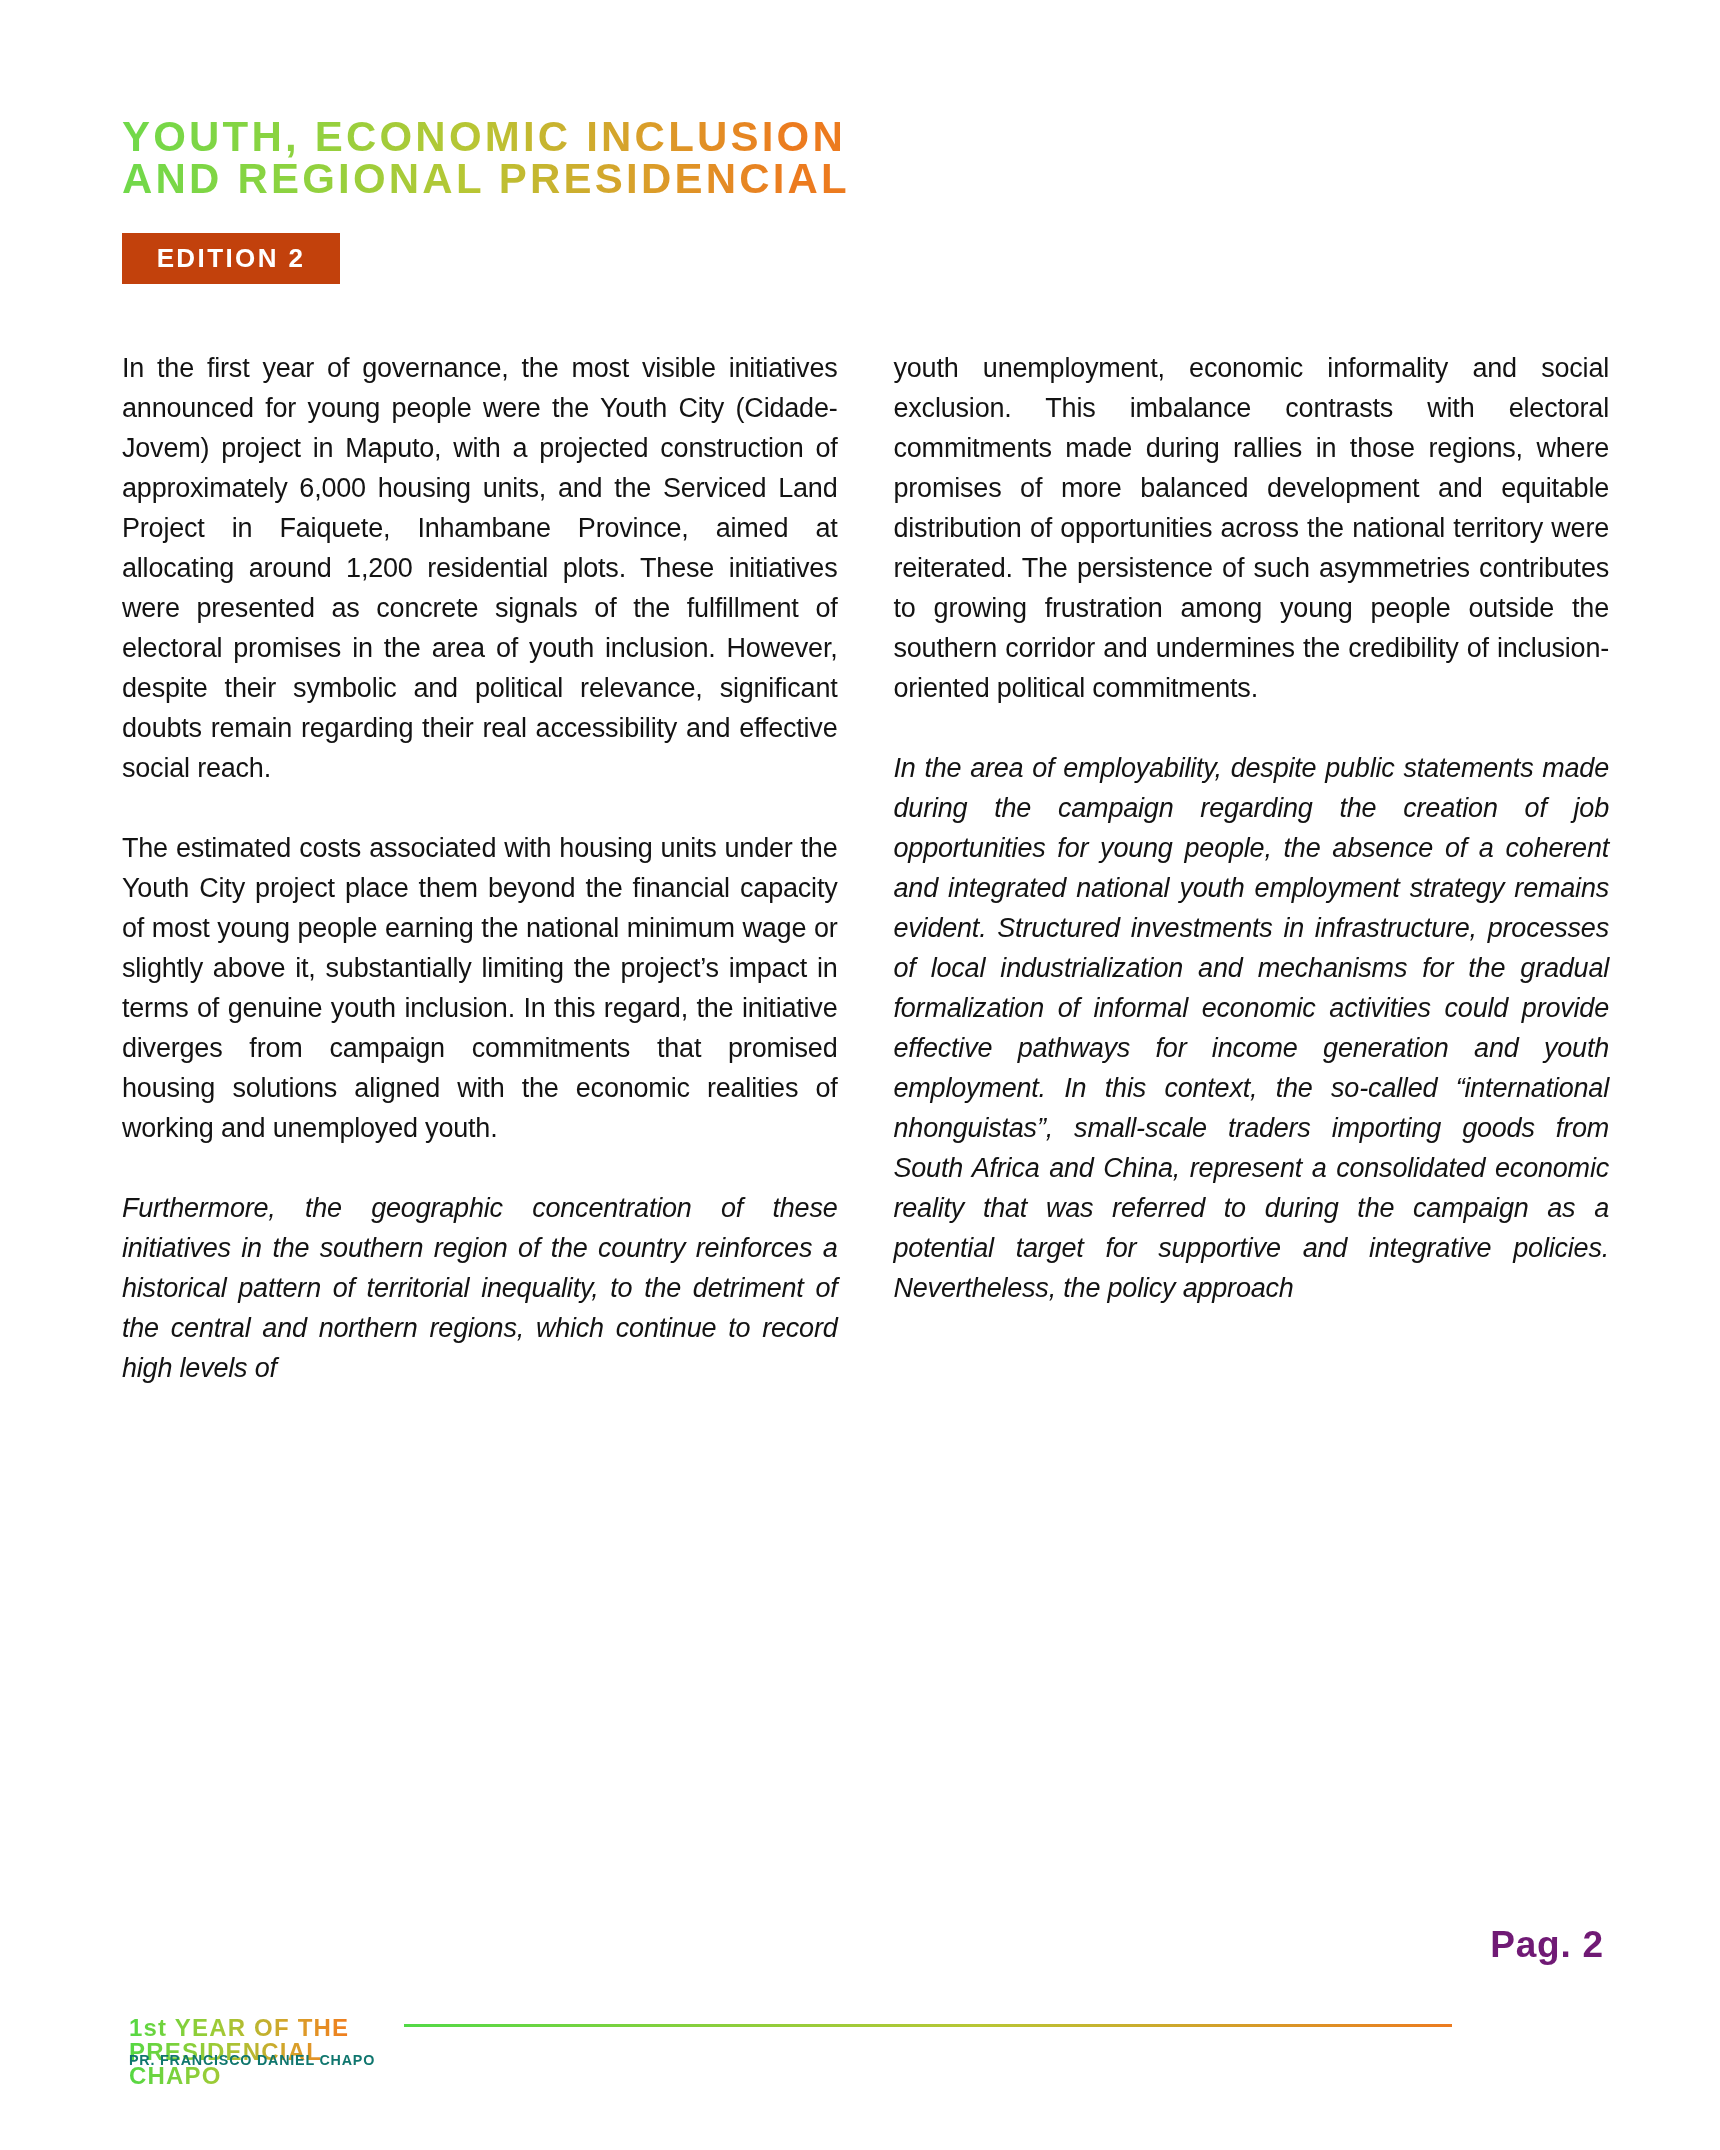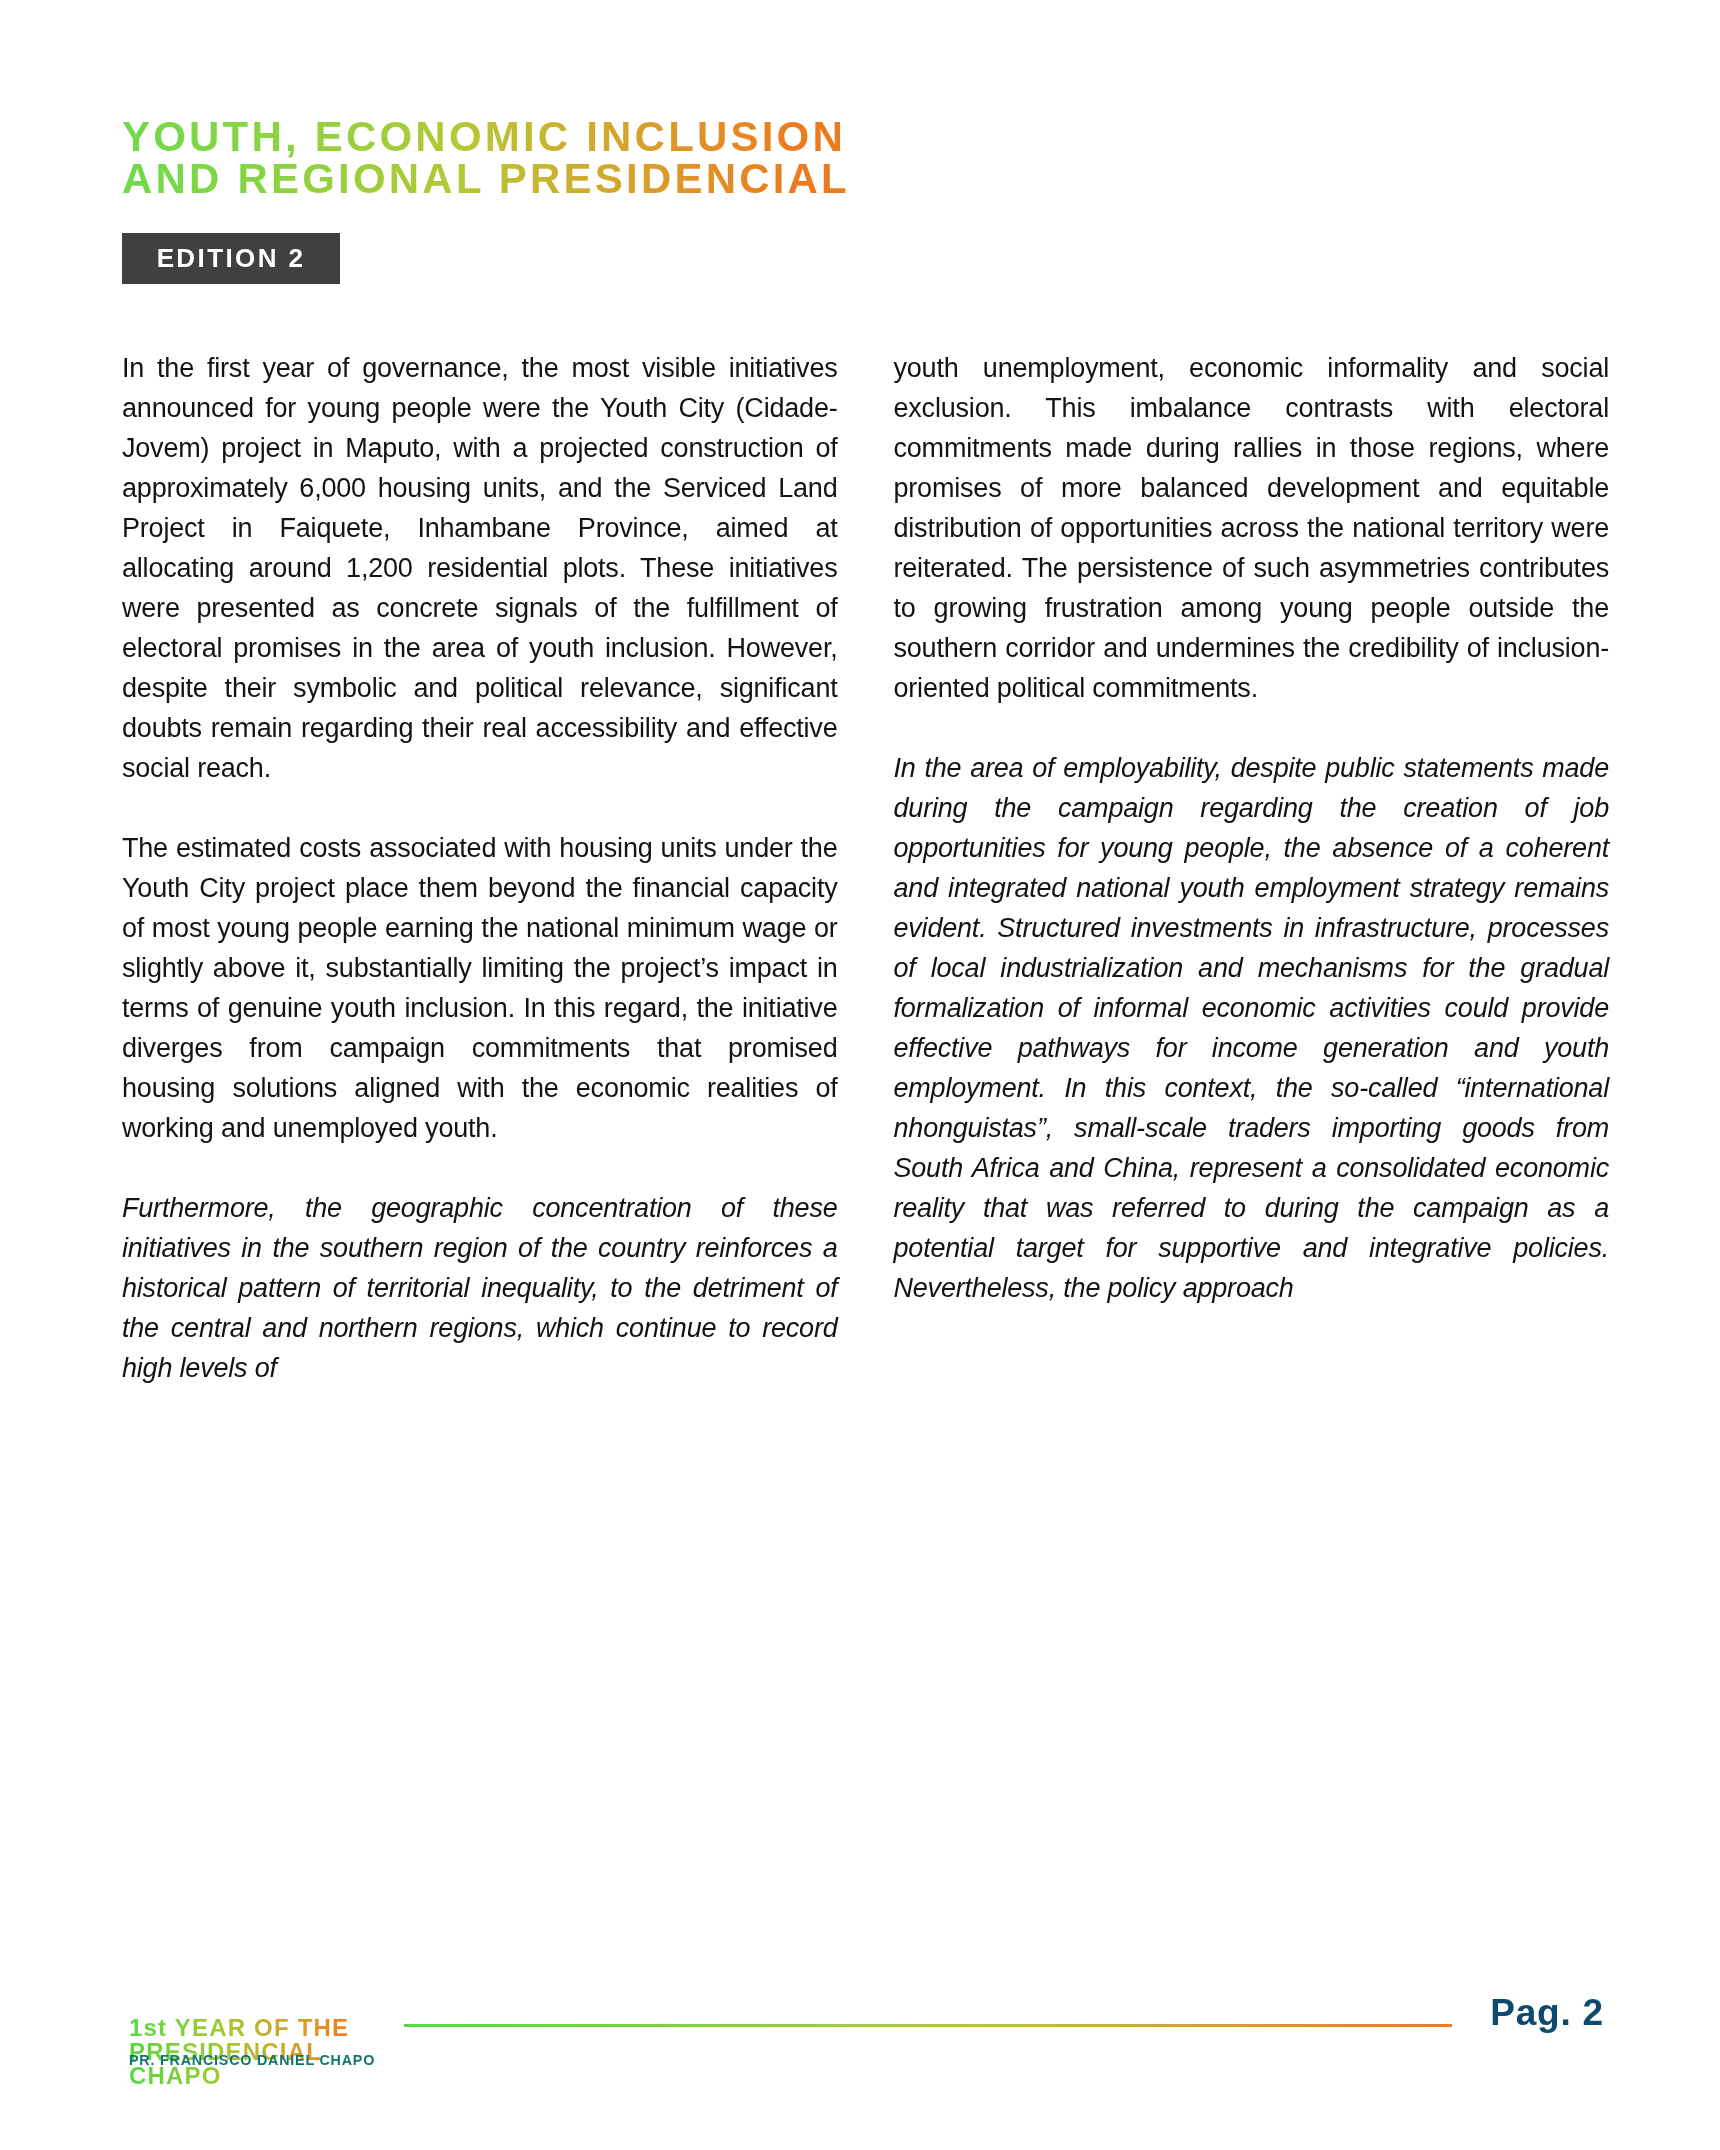--- a/index.html
+++ b/index.html
@@ -31,21 +31,21 @@
     -webkit-background-clip: text;
     background-clip: text;
     color: transparent;
   }
   .edition-badge {
     position: absolute;
     left: 122px;
     top: 233px;
     width: 218px;
     height: 51px;
-    background: #404040;
+    background: #c2410c;
     color: #ffffff;
     font-size: 26px;
     font-weight: bold;
     letter-spacing: 2.4px;
     font-stretch: condensed;
     display: flex;
     align-items: center;
     justify-content: center;
   }
 
@@ -107,26 +107,26 @@
     position: absolute;
     left: 404px;
     top: 2024px;
     width: 1048px;
     height: 3.2px;
     background: linear-gradient(90deg, #52d946 0%, #b8c634 55%, #ec7b1f 100%);
   }
   .page-number {
     position: absolute;
     right: 117px;
-    top: 1992px;
+    top: 1924px;
     font-size: 37px;
     font-weight: bold;
     letter-spacing: 0.8px;
     font-stretch: semi-condensed;
-    color: #0c4a6e;
+    color: #701a75;
   }
 </style>
 </head>
 <body>
 
 <div class="page">
 
   <div class="title-block">
     <div>YOUTH, ECONOMIC INCLUSION</div>
     <div>AND REGIONAL PRESIDENCIAL</div>

